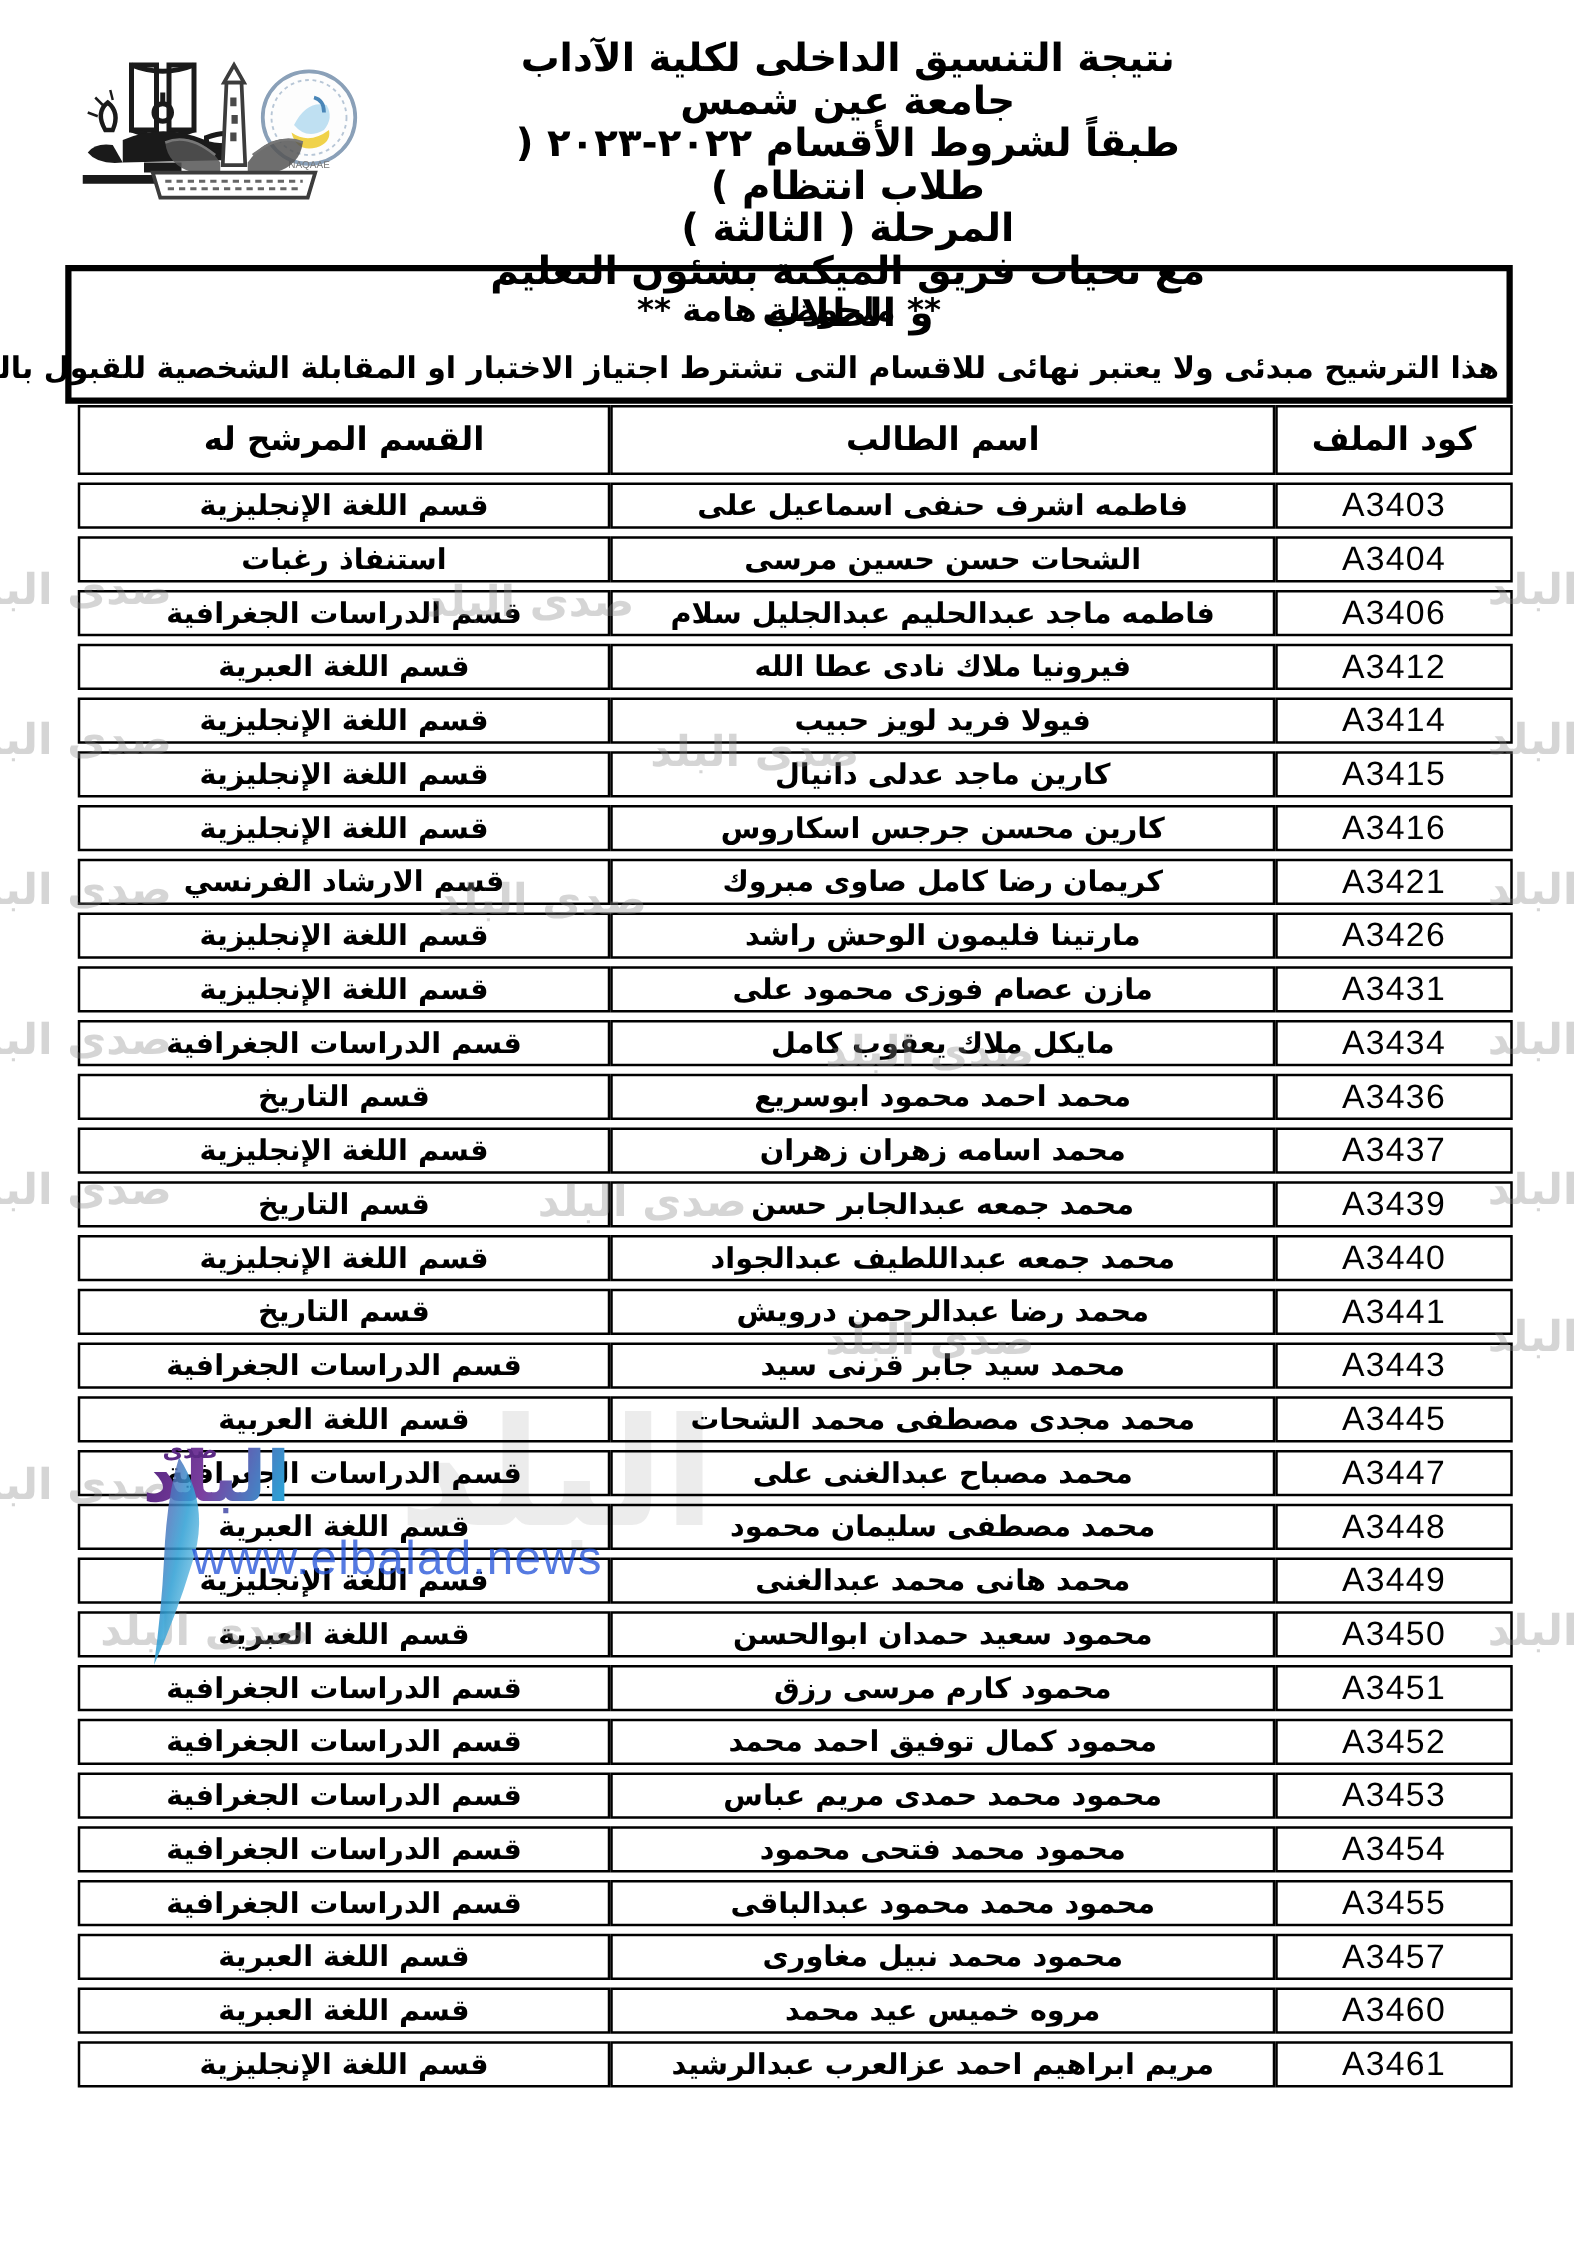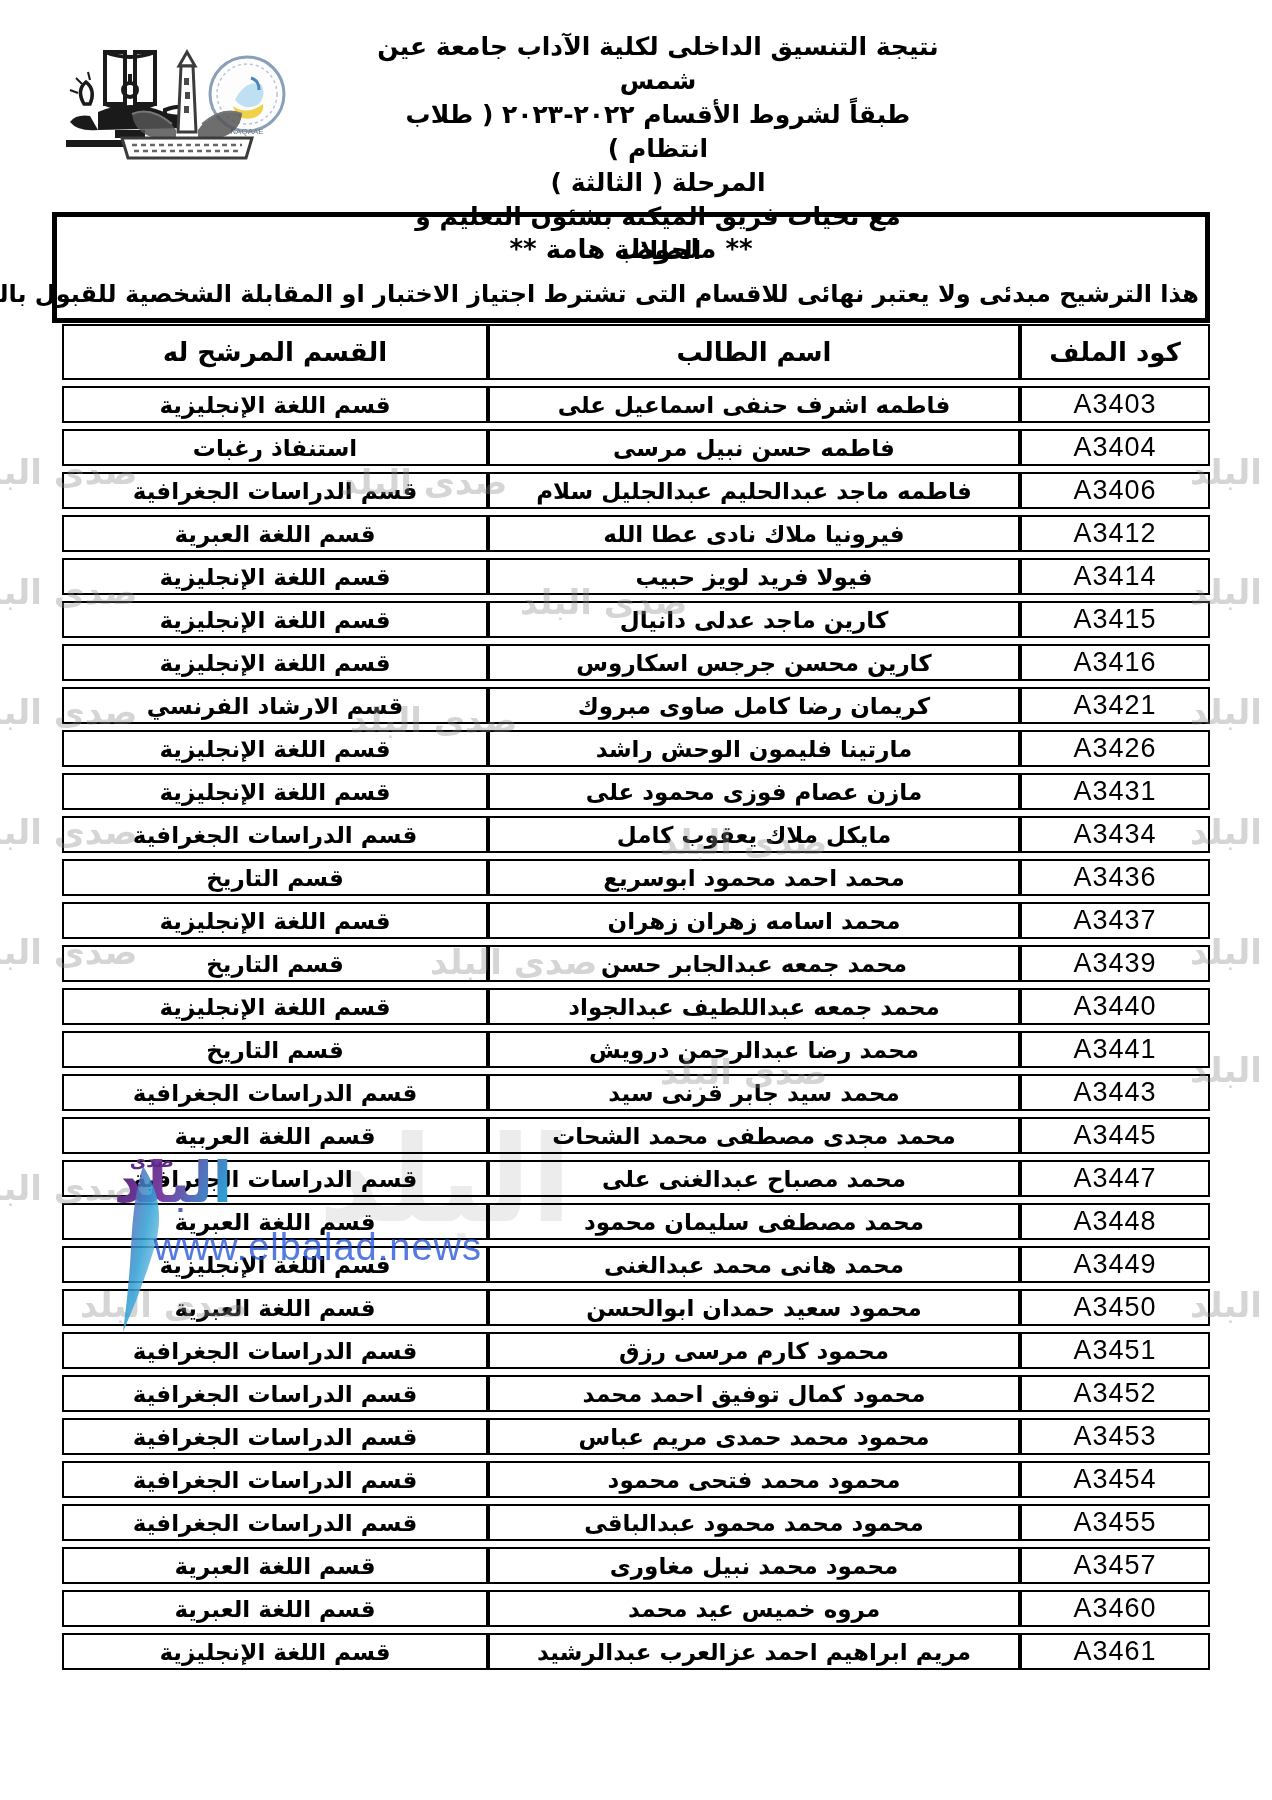--- a/index.html
+++ b/index.html
@@ -4,22 +4,22 @@
 <style>
   html,body{margin:0;padding:0;background:#e8e8e8;}
   .page{
     position:relative;width:1272px;height:1800px;margin:0 auto;
     background:#ffffff;overflow:hidden;
     font-family:"DejaVu Sans",sans-serif;color:#000;direction:rtl;
   }
   
   .hdr{position:absolute;top:26px;left:0;width:100%;height:160px;}
   .hdr-text{
-    position:absolute;top:4px;right:324px;width:580px;text-align:center;
-    font-weight:700;font-size:25px;line-height:34px;
+    position:absolute;top:4px;right:304px;width:580px;text-align:center;
+    font-weight:700;font-size:31px;line-height:34px;
   }
   .logo-book{position:absolute;top:12px;right:1072px;width:140px;height:120px;}
   .logo-naqaae{position:absolute;top:24px;right:985px;width:80px;height:92px;}
   .logo-asu{position:absolute;top:16px;left:112px;width:150px;height:126px;}
   
   .notice{
     position:absolute;top:212px;right:62px;width:1136px;
     border:5px solid #000;padding:3px 6px 8px 6px;text-align:center;
   }
   .notice .t1{margin:12px;font-weight:700;font-size:26px;line-height:34px;}
@@ -150,21 +150,21 @@
       </tr>
     </thead>
     <tbody id="rows-body">
         <tr>
           <td class="c-code">A3403</td>
           <td class="c-name">فاطمه اشرف حنفى اسماعيل على</td>
           <td class="c-dept">قسم اللغة الإنجليزية</td>
         </tr>
         <tr>
           <td class="c-code">A3404</td>
-          <td class="c-name">فاطمه حسن نبيل مرسى</td>
+          <td class="c-name">الشحات حسن حسين مرسى</td>
           <td class="c-dept">استنفاذ رغبات</td>
         </tr>
         <tr>
           <td class="c-code">A3406</td>
           <td class="c-name">فاطمه ماجد عبدالحليم عبدالجليل سلام</td>
           <td class="c-dept">قسم الدراسات الجغرافية</td>
         </tr>
         <tr>
           <td class="c-code">A3412</td>
           <td class="c-name">فيرونيا ملاك نادى عطا الله</td>

